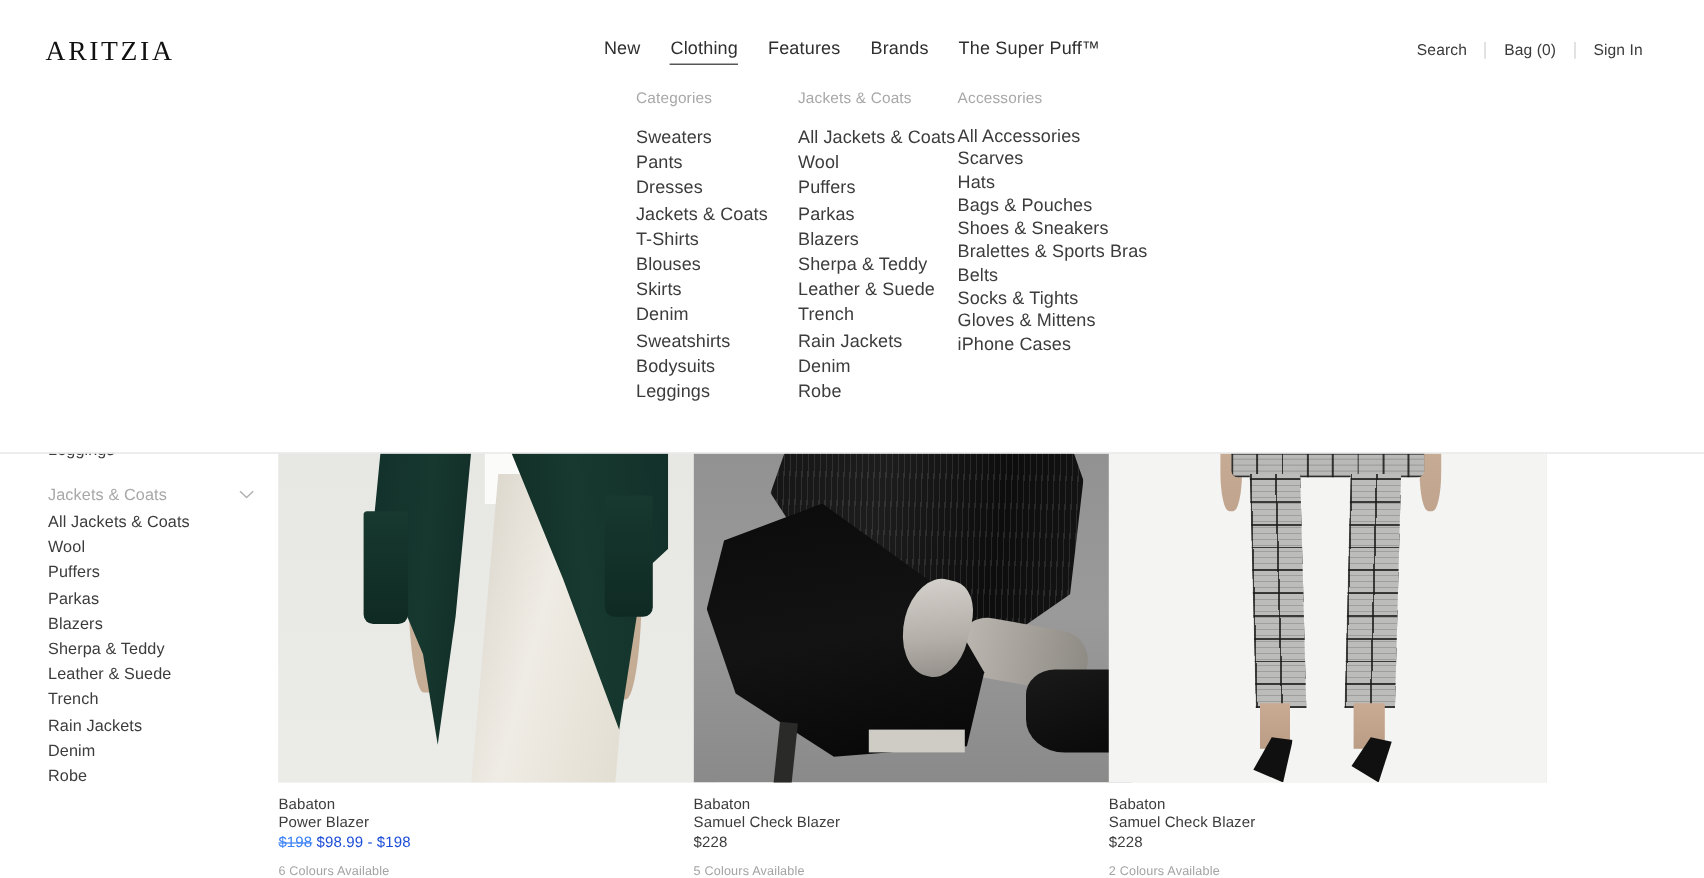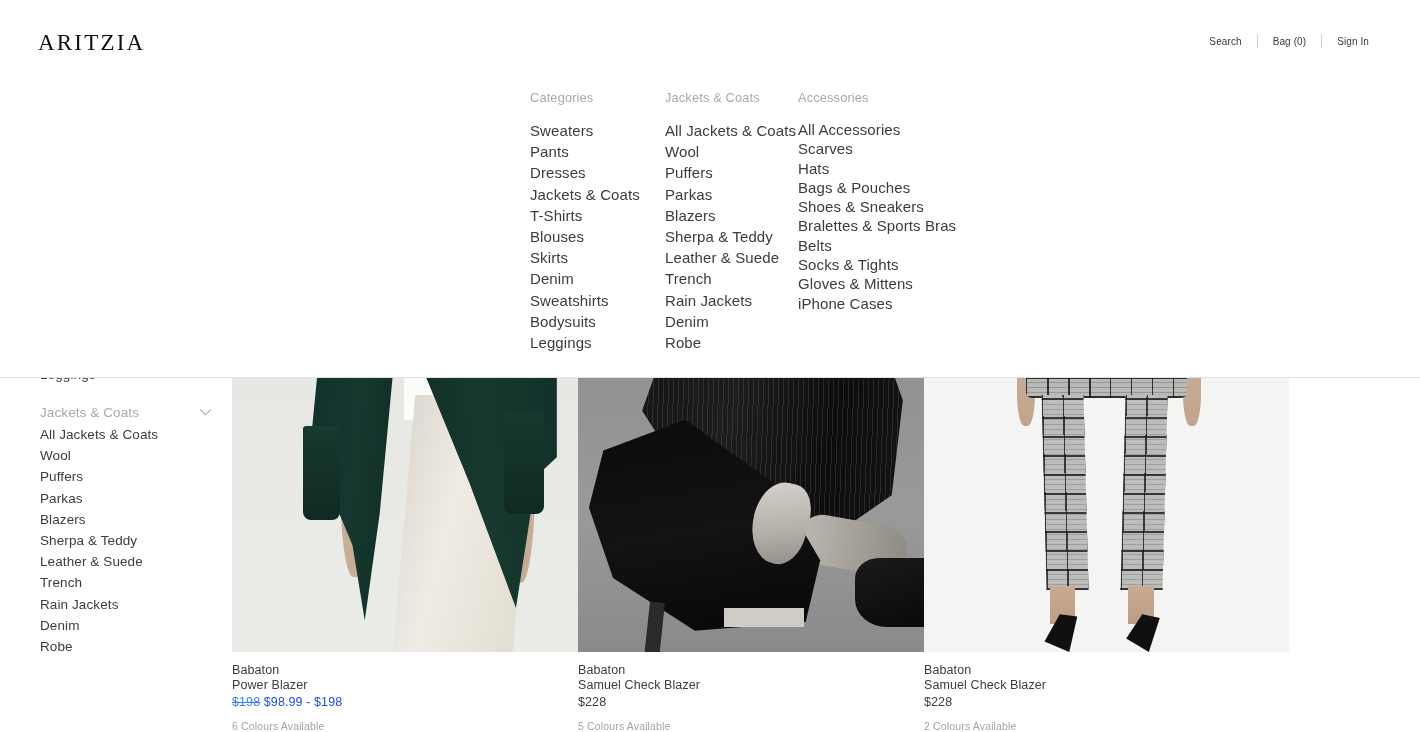--- a/index.html
+++ b/index.html
@@ -242,30 +242,30 @@
   .nav-item.active::after {
     content:"";
     position:absolute; left:12px; right:12px; bottom:-5px;
     height:1px; background:#2f2f2f;
   }
   .utilnav {
     position:absolute; right:36px; top:34px;
     display:flex; align-items:center; gap:0;
   }
   .util-item {
-    font-size: 10px; color:#3a3a3a; letter-spacing:.1px;
+    font-size: 13px; color:#3a3a3a; letter-spacing:.1px;
     padding: 0 15px;
   }
   .util-sep { width:1px; height:14px; background:#cfcfcf; }
 
   
   .mega {
     position:absolute; left:0; top:74px; width:1420px; height:304px;
   }
-  .mega-inner { display:flex; margin-left:530px;margin-top:16px; }
+  .mega-inner { display:flex; margin-left:530px; }
   .mcol { margin-right: 0; }
   .mcol.c1 { width: 135px; }
   .mcol.c2 { width: 133px; }
   .mcol.c3 { width: 170px; }
   .mcol-head {
     font-size: 12.8px; color:#a8a8a8;
     letter-spacing:.15px; line-height:16px;
     margin-bottom: 14px;
   }
   .mcol-link {
@@ -389,20 +389,27 @@
         </article>
 
       </div>
     </section>
   </div>
 
   <header class="header">
 
     <a class="logo">ARITZIA</a>
 
+    <nav class="mainnav">
+      <a class="nav-item">New</a>
+      <a class="nav-item active">Clothing</a>
+      <a class="nav-item">Features</a>
+      <a class="nav-item">Brands</a>
+      <a class="nav-item">The Super Puff™</a>
+    </nav>
 
     <div class="utilnav">
       <a class="util-item">Search</a>
       <span class="util-sep"></span>
       <a class="util-item">Bag (0)</a>
       <span class="util-sep"></span>
       <a class="util-item">Sign In</a>
     </div>
 
     <div class="mega">

